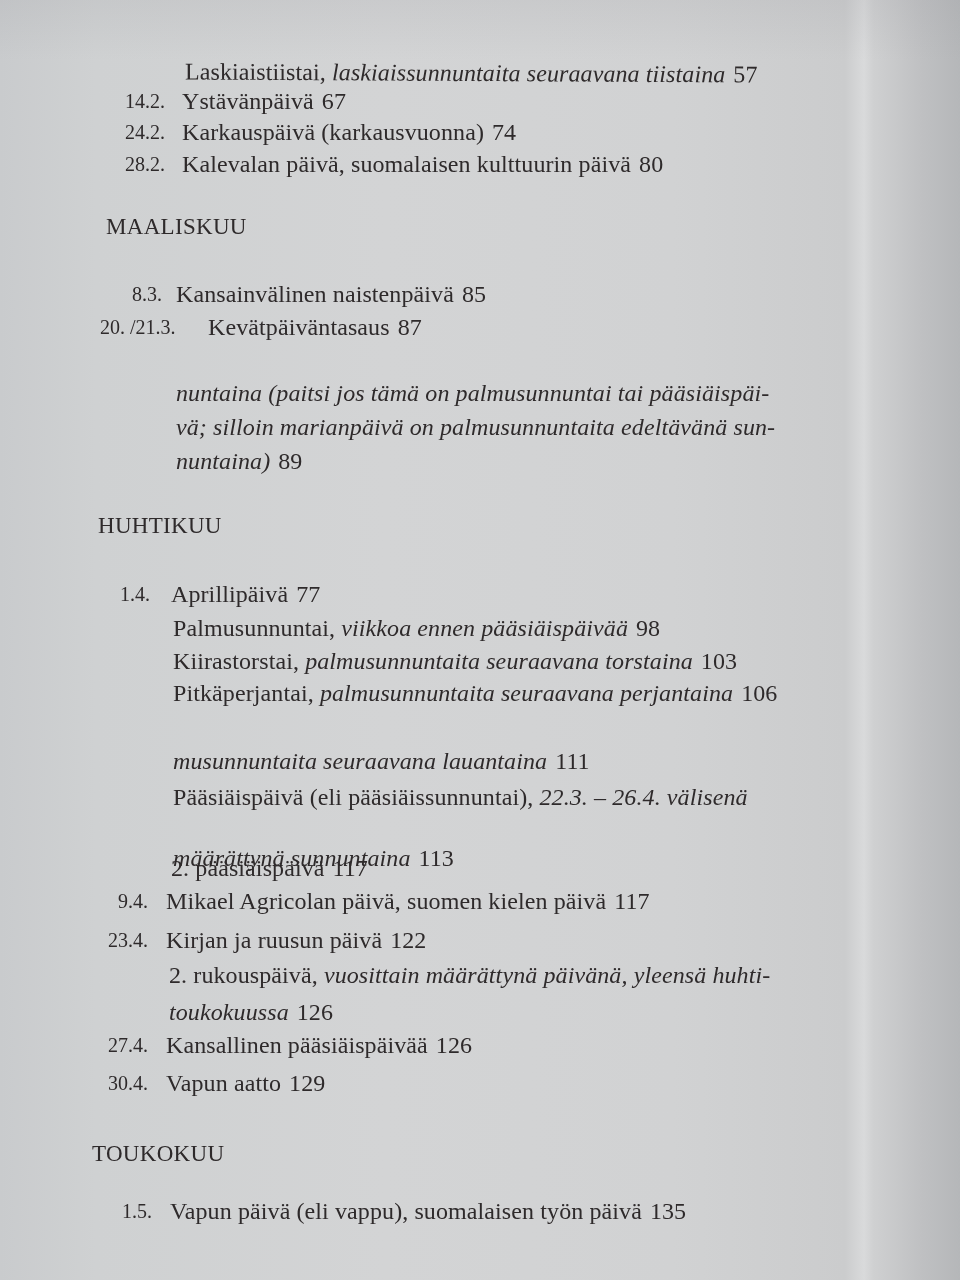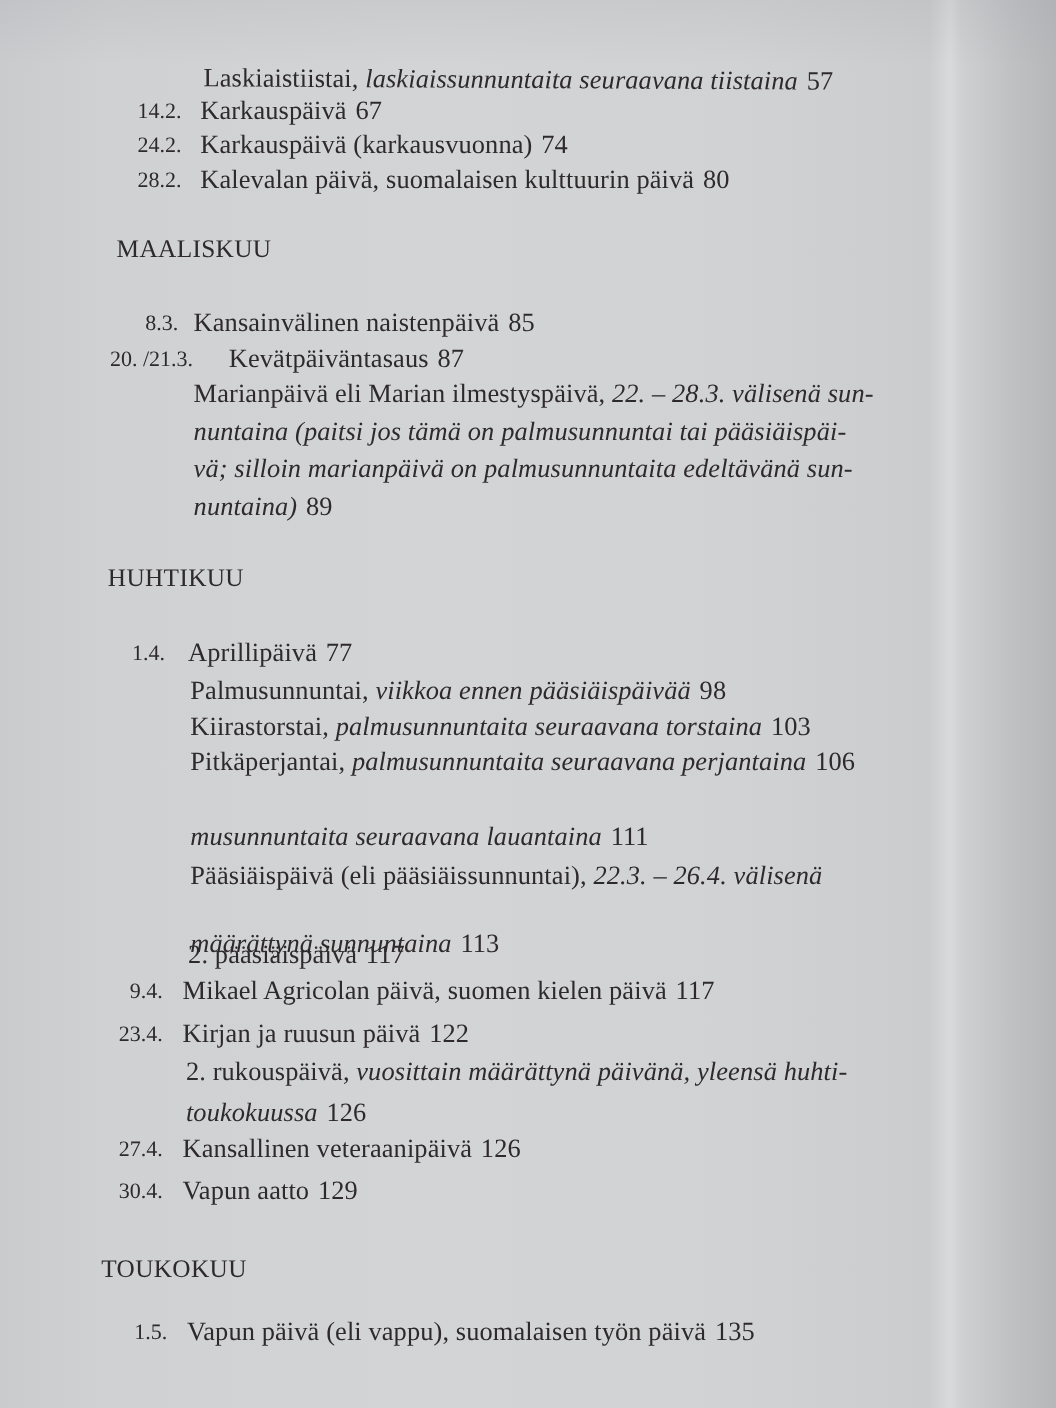--- a/index.html
+++ b/index.html
@@ -63,21 +63,21 @@
 
 <div class="page">
   <div class="shadow-top"></div>
 
   <div class="line" style="left:185px; top:58px; transform:skewY(0.3deg);">
     <span>Laskiaistiistai, </span><span class="it">laskiaissunnuntaita seuraavana tiistaina</span><span class="pg">57</span>
   </div>
 
   <div class="date" style="left:100px; width:65px; top:86px;">14.2.</div>
   <div class="line" style="left:182px; top:86px;">
-    <span>Karkauspäivä</span><span class="pg">67</span>
+    <span>Ystävänpäivä</span><span class="pg">67</span>
   </div>
 
   <div class="date" style="left:100px; width:65px; top:117px;">24.2.</div>
   <div class="line" style="left:182px; top:117px;">
     <span>Karkauspäivä (karkausvuonna)</span><span class="pg">74</span>
   </div>
 
   <div class="date" style="left:100px; width:65px; top:149px;">28.2.</div>
   <div class="line" style="left:182px; top:149px;">
     <span>Kalevalan päivä, suomalaisen kulttuurin päivä</span><span class="pg">80</span>
@@ -88,23 +88,20 @@
   <div class="date" style="left:100px; width:62px; top:279px;">8.3.</div>
   <div class="line" style="left:176px; top:279px;">
     <span>Kansainvälinen naistenpäivä</span><span class="pg">85</span>
   </div>
 
   <div class="date" style="left:100px; width:72px; top:312px; text-align:center;">20. /21.3.</div>
   <div class="line" style="left:208px; top:312px;">
     <span>Kevätpäiväntasaus</span><span class="pg">87</span>
   </div>
 
-  <div class="line" style="left:176px; top:343px;">
-    <span>Marianpäivä eli Marian ilmestyspäivä, </span><span class="it">22. – 28.3. välisenä sun-</span>
-  </div>
   <div class="line it" style="left:176px; top:378px;">nuntaina (paitsi jos tämä on palmusunnuntai tai pääsiäispäi-</div>
   <div class="line it" style="left:176px; top:412px;">vä; silloin marianpäivä on palmusunnuntaita edeltävänä sun-</div>
   <div class="line" style="left:176px; top:446px;">
     <span class="it">nuntaina)</span><span class="pg">89</span>
   </div>
 
   <div class="heading" style="left:98px; top:511px;">HUHTIKUU</div>
 
   <div class="date" style="left:100px; width:50px; top:579px;">1.4.</div>
   <div class="line" style="left:171px; top:579px;">
@@ -150,21 +147,21 @@
 
   <div class="line" style="left:169px; top:960px;text-align:center;">
     <span>2. rukouspäivä, </span><span class="it">vuosittain määrättynä päivänä, yleensä huhti-</span>
   </div>
   <div class="line" style="left:169px; top:997px;">
     <span class="it">toukokuussa</span><span class="pg">126</span>
   </div>
 
   <div class="date" style="left:88px; width:60px; top:1030px;">27.4.</div>
   <div class="line" style="left:166px; top:1030px;">
-    <span>Kansallinen veteraanipäivä</span><span class="pg">126</span>
+    <span>Kansallinen pääsiäispäivää</span><span class="pg">126</span>
   </div>
 
   <div class="date" style="left:88px; width:60px; top:1068px;">30.4.</div>
   <div class="line" style="left:166px; top:1068px;">
     <span>Vapun aatto</span><span class="pg">129</span>
   </div>
 
   <div class="heading" style="left:92px; top:1139px;">TOUKOKUU</div>
 
   <div class="date" style="left:100px; width:52px; top:1196px;">1.5.</div>

